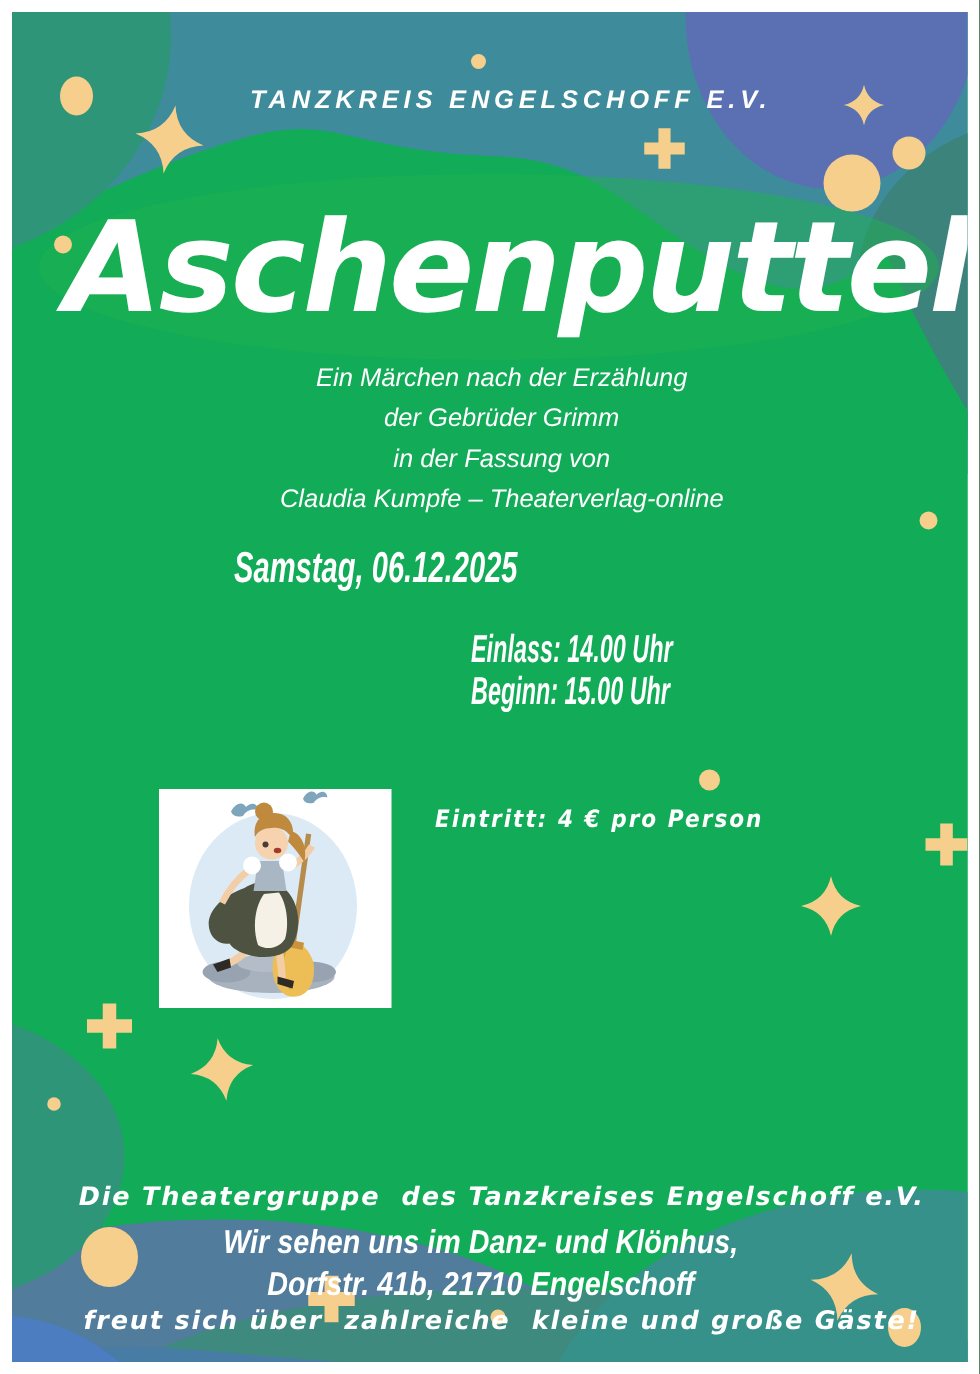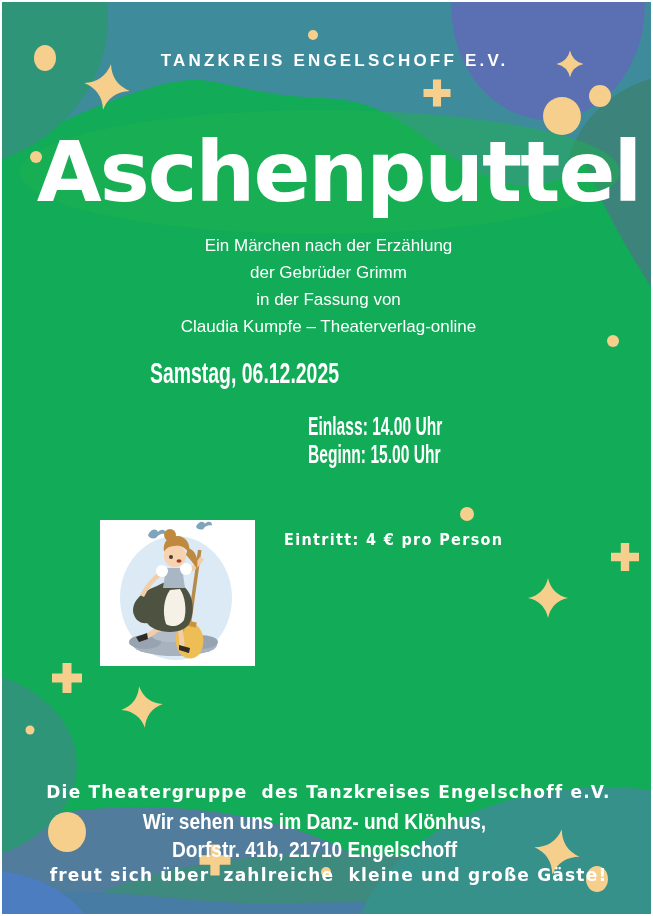--- a/index.html
+++ b/index.html
@@ -2,23 +2,24 @@
 <html><head>
 <meta charset="utf-8">
 <style>
   html,body{margin:0;padding:0;background:#222;}
   .poster{
     position:relative;
     width:653px;height:916px;
     overflow:hidden;
     background:#12AB57;
     box-sizing:border-box;
-    border:2px solid #ffffff;
+    border:8px solid #ffffff;
     font-family:"DejaVu Sans","Liberation Sans",sans-serif;
     color:#ffffff;
+    font-style:italic;
   }
   .bg{position:absolute;left:-2px;top:-2px;width:653px;height:916px;}
   .txt{position:absolute;z-index:5;}
   .org-label{
     top:49px;left:0;width:653px;text-align:center;padding-left:6px;
     font-size:17px;font-weight:bold;letter-spacing:3.2px;
     font-family:"Liberation Sans",sans-serif;
   }
   .title{
     top:116px;left:0;width:653px;text-align:center;padding-left:10px;

